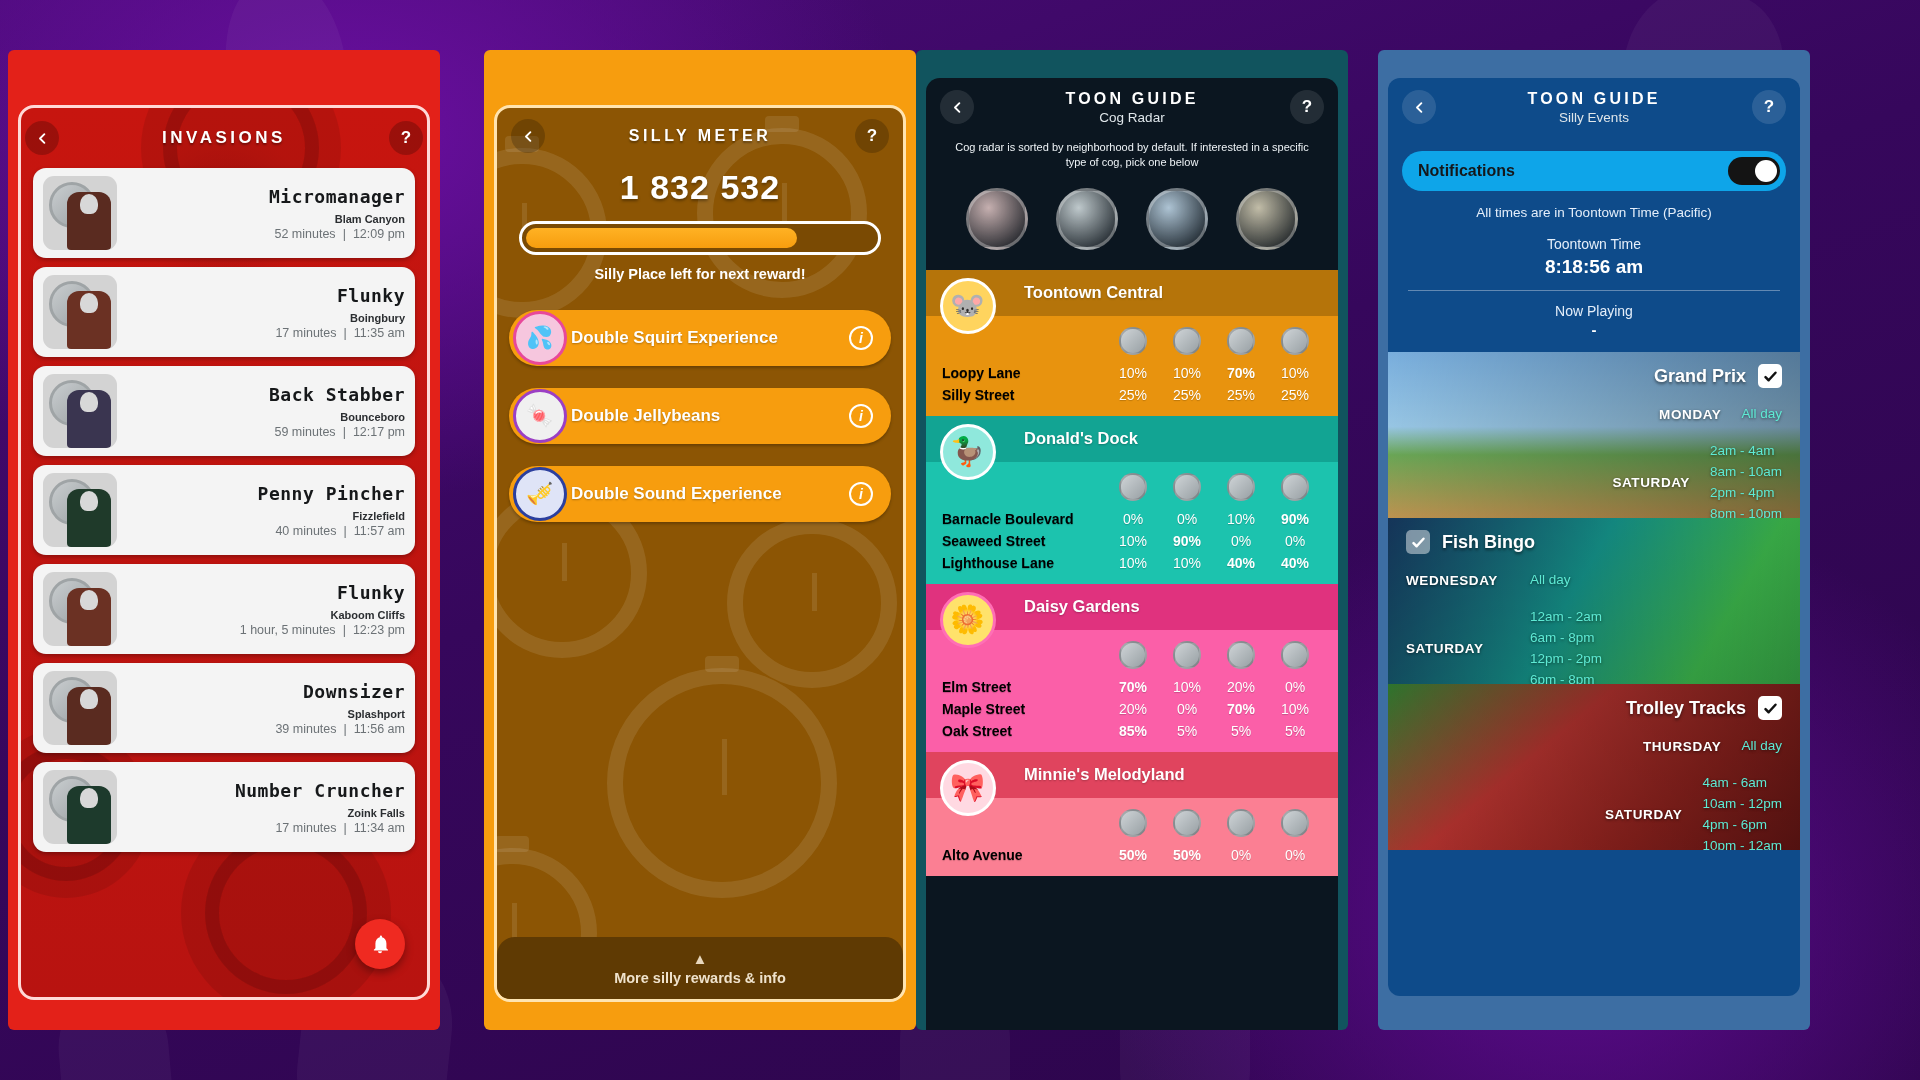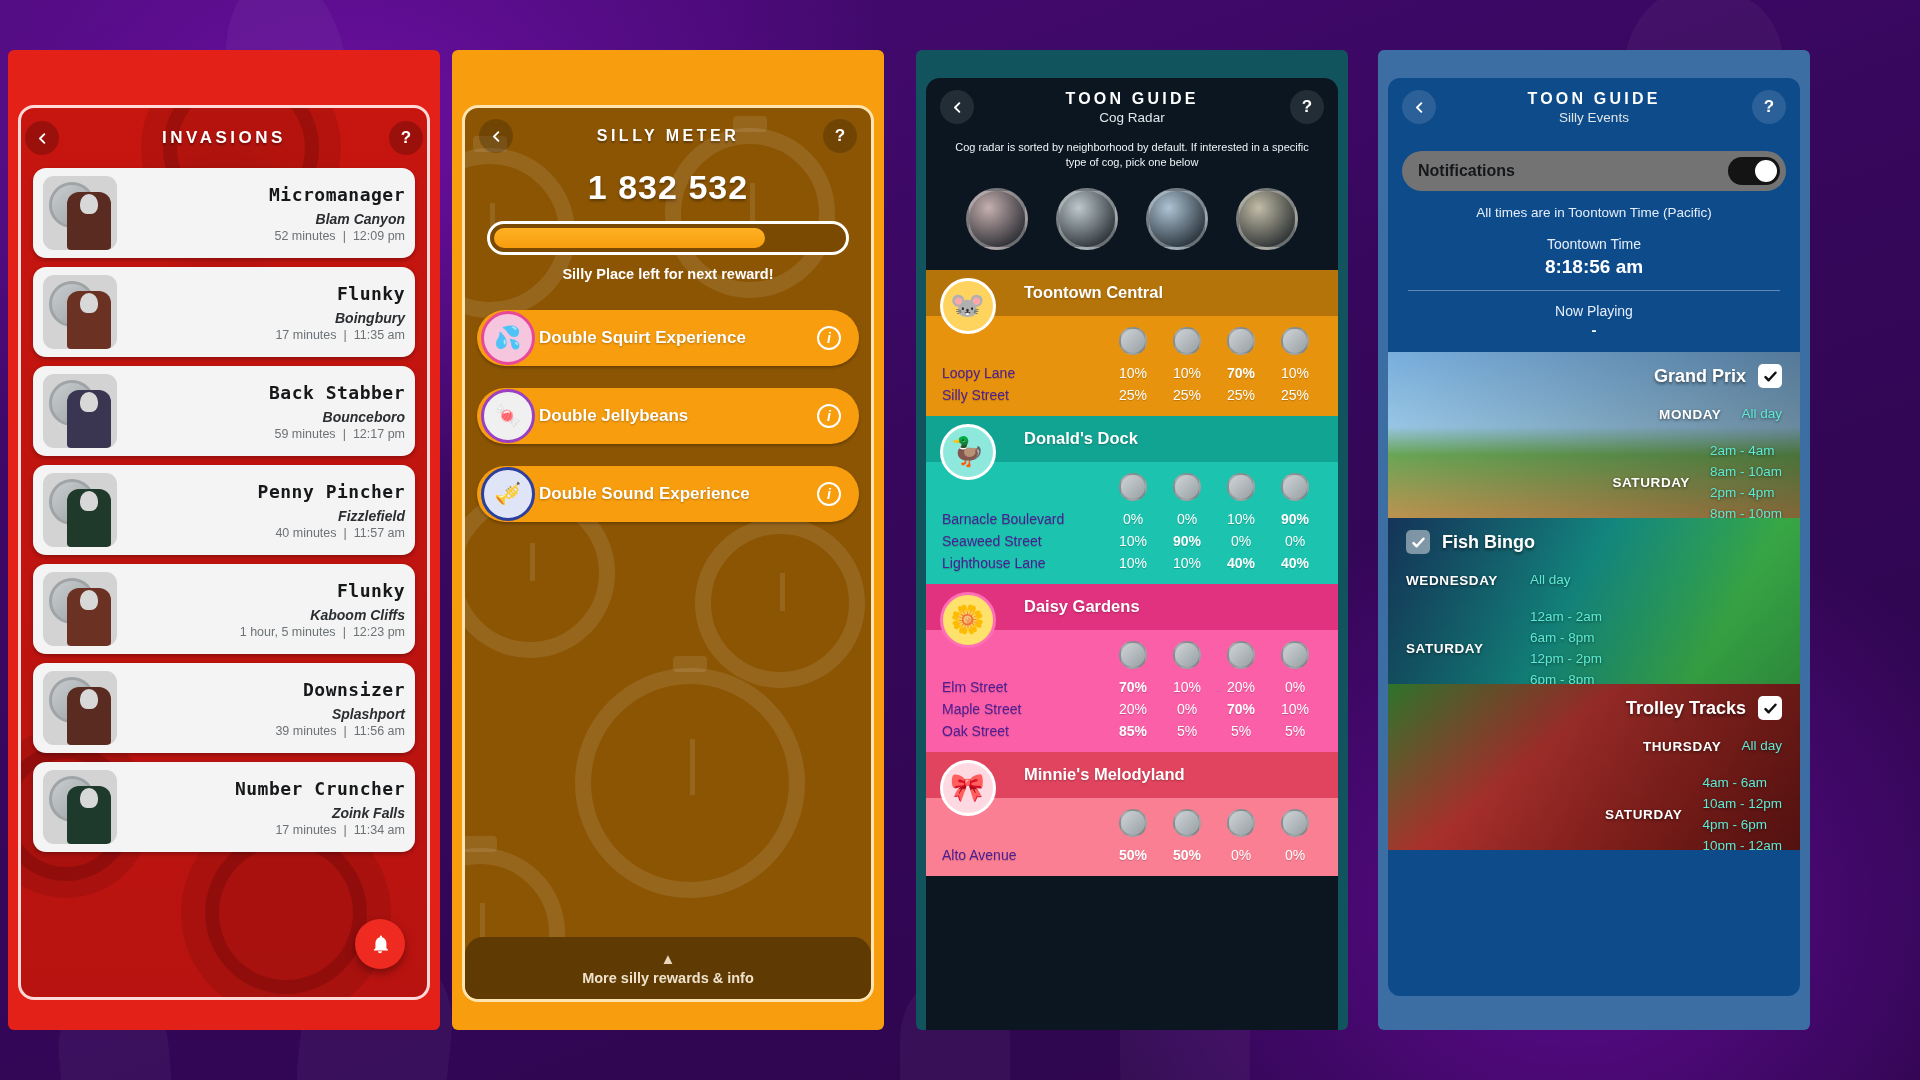--- a/index.html
+++ b/index.html
@@ -77,32 +77,32 @@
   .cog-body {
     position: absolute; right: 6px; bottom: 0; width: 44px; height: 58px;
     border-radius: 12px 12px 4px 4px;
   }
   .cog-head { position:absolute; left:50%; top:2px; width:18px; height:20px; transform:translateX(-50%); border-radius:50% 50% 40% 40%; }
   .inv-meta { flex: 1; min-width: 0; }
   .inv-name {
     font-family: "DejaVu Sans Mono", monospace; font-weight: 700;
     font-size: 18px; color: #16181a; letter-spacing: 0.5px; margin-bottom: 6px;
   }
-  .inv-loc { font-size: 14px; color: #2b2e31; font-weight: 600; margin-bottom: 2px; font-style: italic; }
+  .inv-loc { font-size: 11px; color: #2b2e31; font-weight: 600; margin-bottom: 2px; }
   .inv-time { font-size: 12.5px; color: #6c7276; }
   .inv-time .sep { margin: 0 7px; }
   .bell-fab {
     position: absolute; right: 22px; bottom: 28px; width: 50px; height: 50px;
     border-radius: 50%; background: #ef2a21; box-shadow: 0 4px 8px rgba(0,0,0,0.35);
     display: flex; align-items: center; justify-content: center; cursor: pointer;
   }
   .bell-fab svg { width: 22px; height: 22px; fill: #fff; }
 
   
-  #panel-silly { left: 452px; background: #f79d0e; }
+  #panel-silly { left: 484px; background: #f79d0e; }
   .silly-card {
     position: absolute; left: 10px; top: 55px; right: 10px; bottom: 28px;
     border: 3px solid #ffe4b0; border-radius: 16px;
     background: #8c5504; overflow: hidden;
   }
   .stop-deco {
     position: absolute; border: 16px solid rgba(255,255,255,0.10);
     border-radius: 50%; width: 170px; height: 170px;
   }
   .stop-deco::before {
@@ -177,39 +177,39 @@
   .nb-ava {
     width: 56px; height: 56px; border-radius: 50%; position: absolute;
     left: 14px; top: 8px; z-index: 3; border: 3px solid #fff; overflow: hidden;
     display: flex; align-items: center; justify-content: center; font-size: 28px;
   }
   .nb-name { margin-left: 82px; color:#fff; font-size:16.5px; font-weight:700; text-shadow:0 1px 2px rgba(0,0,0,0.25); }
   .nb-body { padding: 8px 16px 10px; }
   .nb-grid { width: 100%; border-collapse: collapse; }
   .nb-grid td, .nb-grid th { padding: 3px 0; }
   .nb-grid th.ic { width: 54px; text-align:center; }
-  .nb-grid td.st { color:#4c1d95; font-size:14px; font-weight:400; text-shadow:0 1px 1px rgba(0,0,0,0.2); }
+  .nb-grid td.st { color:#000000; font-size:14px; font-weight:700; text-shadow:0 1px 1px rgba(0,0,0,0.2); }
   .nb-grid td.pc { width: 54px; text-align:center; color:#fff; font-size:14px; text-shadow:0 1px 1px rgba(0,0,0,0.2); }
   .nb-grid td.pc.hi { font-weight: 800; }
   .mini-cog {
     width: 28px; height: 28px; border-radius: 50%; display:inline-block;
     background: linear-gradient(135deg,#cfd4d7,#98a0a4); border: 2px solid rgba(0,0,0,0.18);
   }
 
   
   #panel-events { left: 1378px; background: #3d6ea3; }
   .ev-card {
     position: absolute; left: 10px; top: 28px; right: 10px; bottom: 34px;
     border-radius: 12px; background: #0e4b8a; overflow: hidden;
   }
   .ev-top { padding: 12px 14px 0; }
   .ev-headrow { display:flex; align-items:flex-start; }
   .ev-headrow .circ-btn { background: rgba(255,255,255,0.12); }
   .notif-row {
-    margin: 26px 14px 0; height: 40px; background:#737373; border-radius: 20px;
+    margin: 26px 14px 0; height: 40px; background:#0ea5e9; border-radius: 20px;
     display:flex; align-items:center; justify-content: space-between; padding: 0 6px 0 16px;
     cursor: pointer;
   }
   .notif-label { color:#15181b; font-size:16px; font-weight:600; }
   .toggle { width: 52px; height: 28px; border-radius: 14px; background:#141414; position: relative; }
   .toggle .knob { position:absolute; right: 3px; top: 3px; width: 22px; height: 22px; border-radius:50%; background:#fff; }
   .ev-note { text-align:center; color:#e4eefa; font-size:13.5px; margin-top: 14px; }
   .ev-tt { text-align:center; color:#e4eefa; font-size:14px; margin-top: 16px; }
   .ev-clock { text-align:center; color:#fff; font-size:19px; font-weight:700; margin-top: 4px; }
   .ev-rule { height:1px; background: rgba(255,255,255,0.35); margin: 12px 20px 0; }

